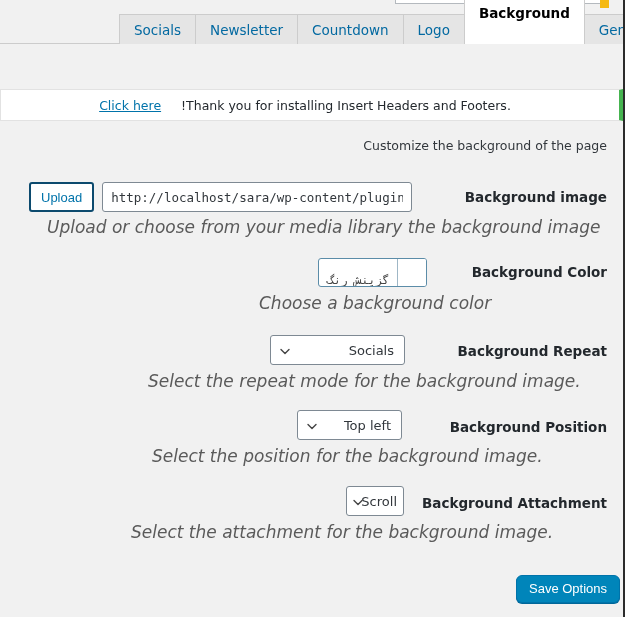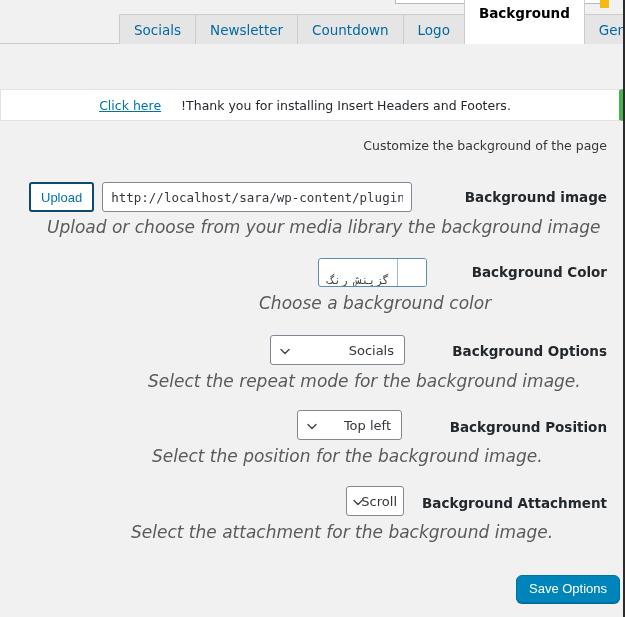--- a/index.html
+++ b/index.html
@@ -294,21 +294,21 @@
     <div class="control" style="top:0px; left:318px;">
       <div class="colorpicker">
         <div class="colorpicker-label">گزینش رنگ</div>
         <div class="colorpicker-swatch" style="background: rgb(255, 255, 255);"></div>
       </div>
     </div>
     <div class="row-desc" style="top:35px; left:259px;">Choose a background color</div>
   </div>
 
   <div class="row" style="top:335px; height:55px;">
-    <div class="row-label" style="top:8px;">Background Options</div>
+    <div class="row-label" style="top:8px;">Background Repeat</div>
     <div class="control" style="top:0px; left:270px;">
       <div class="select" style="width:135px;">
         <span class="chev">
           <svg viewBox="0 0 12 12" width="12" height="12">
               <path d="M2 4.5 L6 8.5 L10 4.5" stroke="#444" stroke-width="1.4" fill="none" stroke-linecap="round" stroke-linejoin="round"></path>
             </svg>
         </span>
         <span>Socials</span>
       </div>
     </div>

